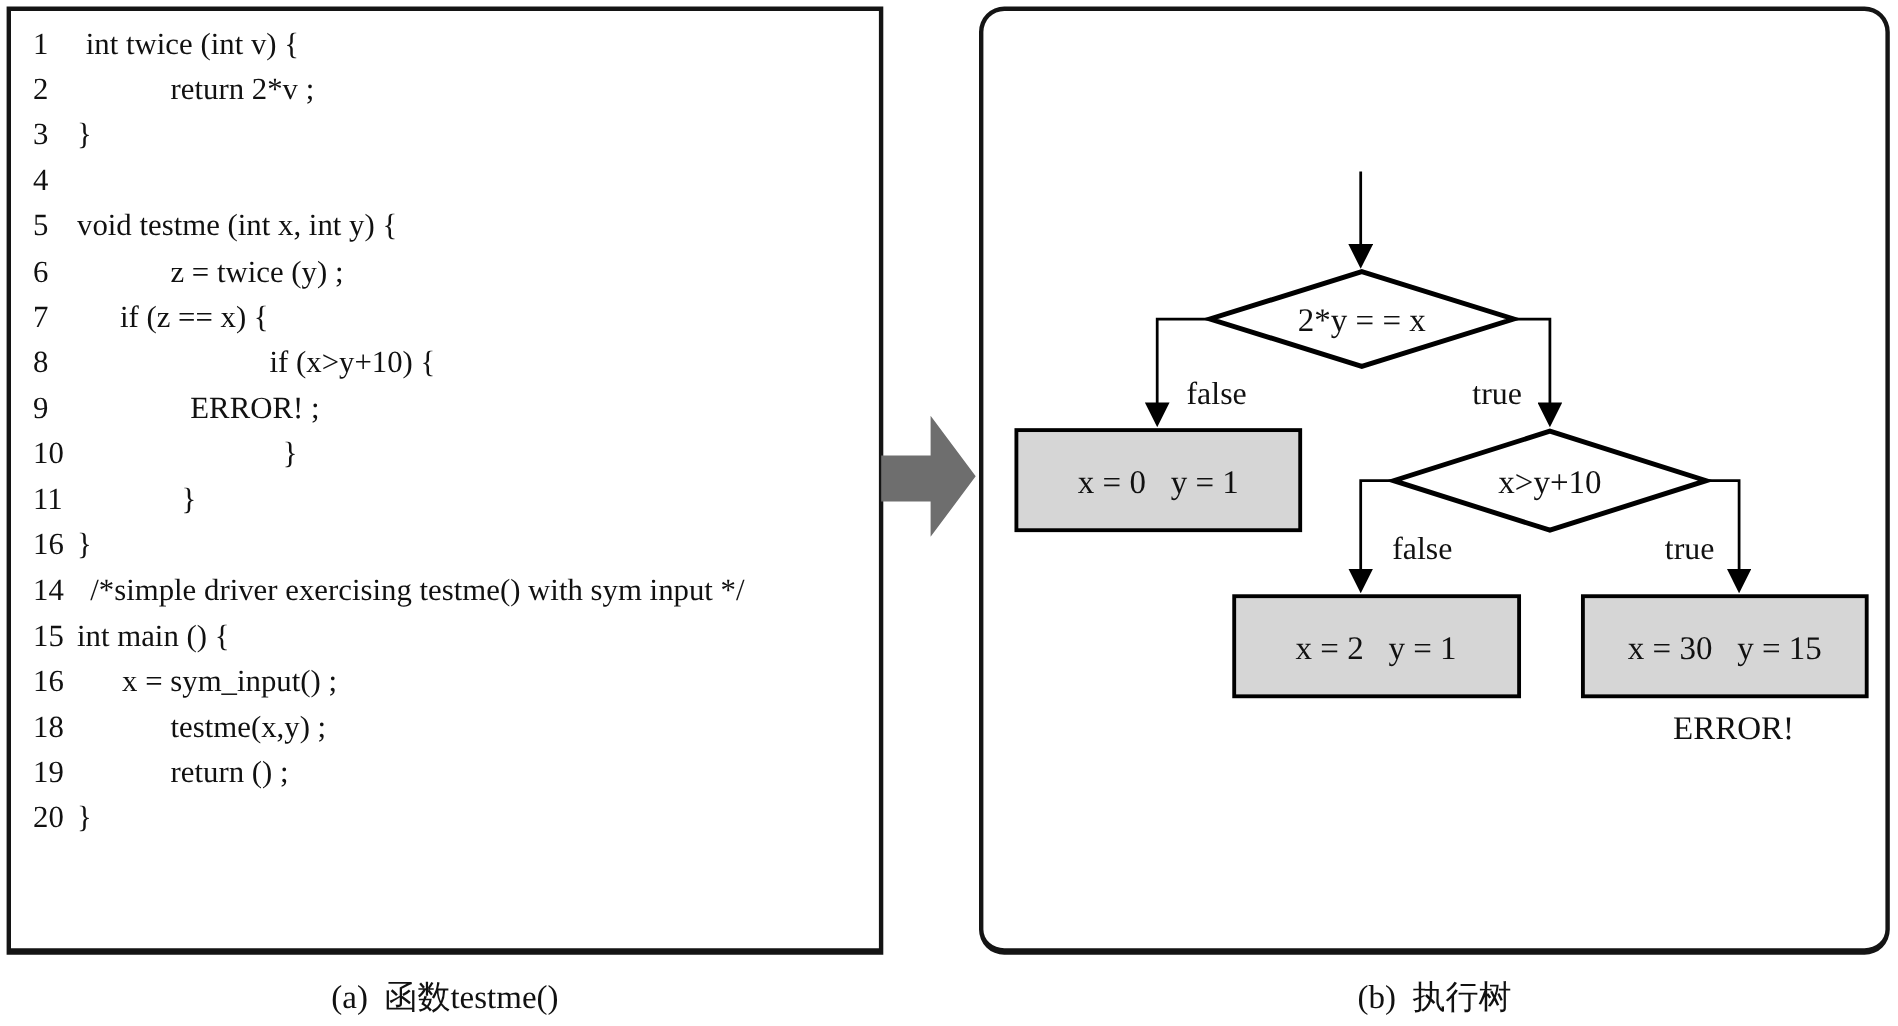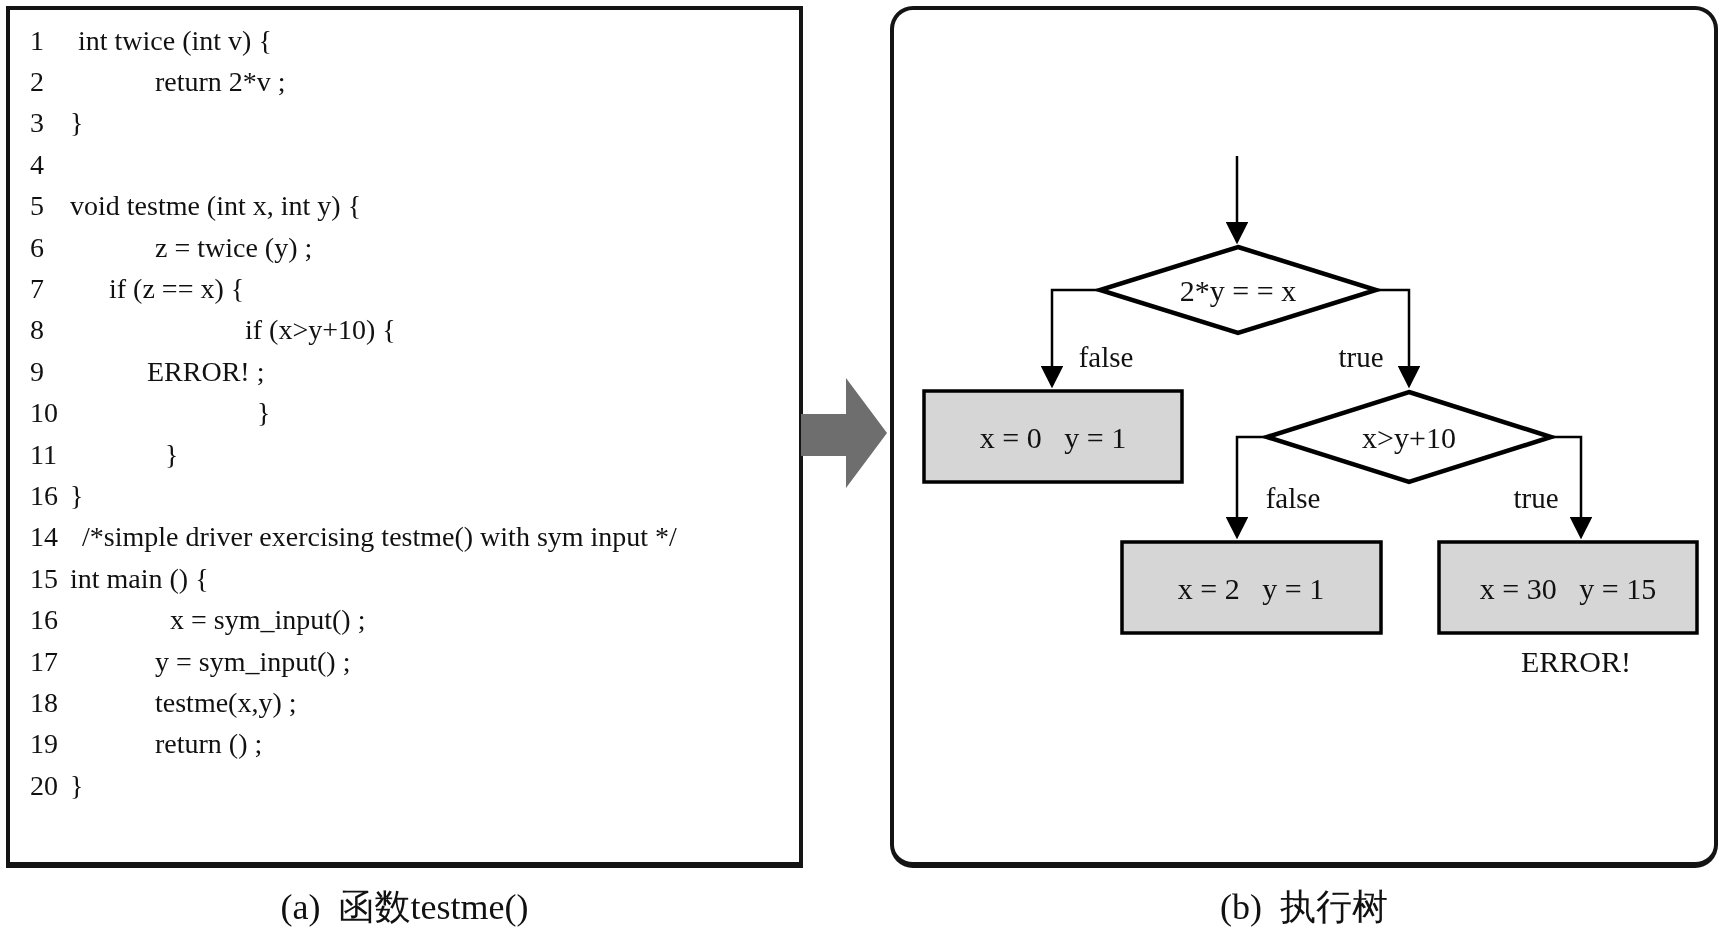--- a/index.html
+++ b/index.html
@@ -43,49 +43,48 @@
   .tree-svg .leaf-label  { font-size: 30px; text-anchor: middle; }
   .tree-svg .edge-label  { font-size: 29px; text-anchor: middle; }
   .tree-svg .error-label { font-size: 30px; text-anchor: middle; }
 
   .link-arrow-svg { position: absolute; left: 801px; top: 378px; width: 88px; height: 111px; }
 
   .caption {
     position: absolute;
     top: 886px;
     height: 42px;
-    font-size: 36px;
+    font-size: 30px;
     text-align: center;
     line-height: 42px;
     white-space: pre;
   }
   .caption-a { left: 6px;   width: 797px; }
   .caption-b { left: 890px; width: 828px; }
 </style>
 </head>
 <body>
 
 <div class="panel panel-a">
   <div class="code-listing">
     <div class="code-line"><span class="ln">1</span><span style="margin-left:16px">int twice (int v) {</span></div>
     <div class="code-line"><span class="ln">2</span><span style="margin-left:93px">return 2*v ;</span></div>
     <div class="code-line"><span class="ln">3</span><span style="margin-left:8px">}</span></div>
     <div class="code-line"><span class="ln">4</span><span style="margin-left:8px"></span></div>
     <div class="code-line"><span class="ln">5</span><span style="margin-left:8px">void testme (int x, int y) {</span></div>
     <div class="code-line"><span class="ln">6</span><span style="margin-left:93px">z = twice (y) ;</span></div>
     <div class="code-line"><span class="ln">7</span><span style="margin-left:47px">if (z == x) {</span></div>
     <div class="code-line"><span class="ln">8</span><span style="margin-left:183px">if (x&gt;y+10) {</span></div>
-    <div class="code-line"><span class="ln">9</span><span style="margin-left:85px">ERROR! ;</span></div>
+    <div class="code-line"><span class="ln">9</span><span style="margin-left:111px">ERROR! ;</span></div>
     <div class="code-line"><span class="ln">10</span><span style="margin-left:195px">}</span></div>
     <div class="code-line"><span class="ln">11</span><span style="margin-left:103px">}</span></div>
     <div class="code-line"><span class="ln">16</span><span style="margin-left:8px">}</span></div>
     <div class="code-line"><span class="ln">14</span><span style="margin-left:20px">/*simple driver exercising testme() with sym input */</span></div>
     <div class="code-line"><span class="ln">15</span><span style="margin-left:8px">int main () {</span></div>
-    <div class="code-line"><span class="ln">16</span><span style="margin-left:108px">x = sym_input() ;</span></div>
-    <div class="code-line"><span class="ln">17</span><span style="margin-left:93px">y = sym_input() ;</span></div>
+    <div class="code-line"><span class="ln">16</span><span style="margin-left:49px">x = sym_input() ;</span></div>
     <div class="code-line"><span class="ln">18</span><span style="margin-left:93px">testme(x,y) ;</span></div>
     <div class="code-line"><span class="ln">19</span><span style="margin-left:93px">return () ;</span></div>
     <div class="code-line"><span class="ln">20</span><span style="margin-left:8px">}</span></div>
   </div>
 </div>
 
 <svg class="link-arrow-svg" viewBox="0 0 88 111">
   <polygon points="0,36 45,36 45,0 86,55 45,110 45,78 0,78" fill="#6e6e6e"></polygon>
 </svg>
 

